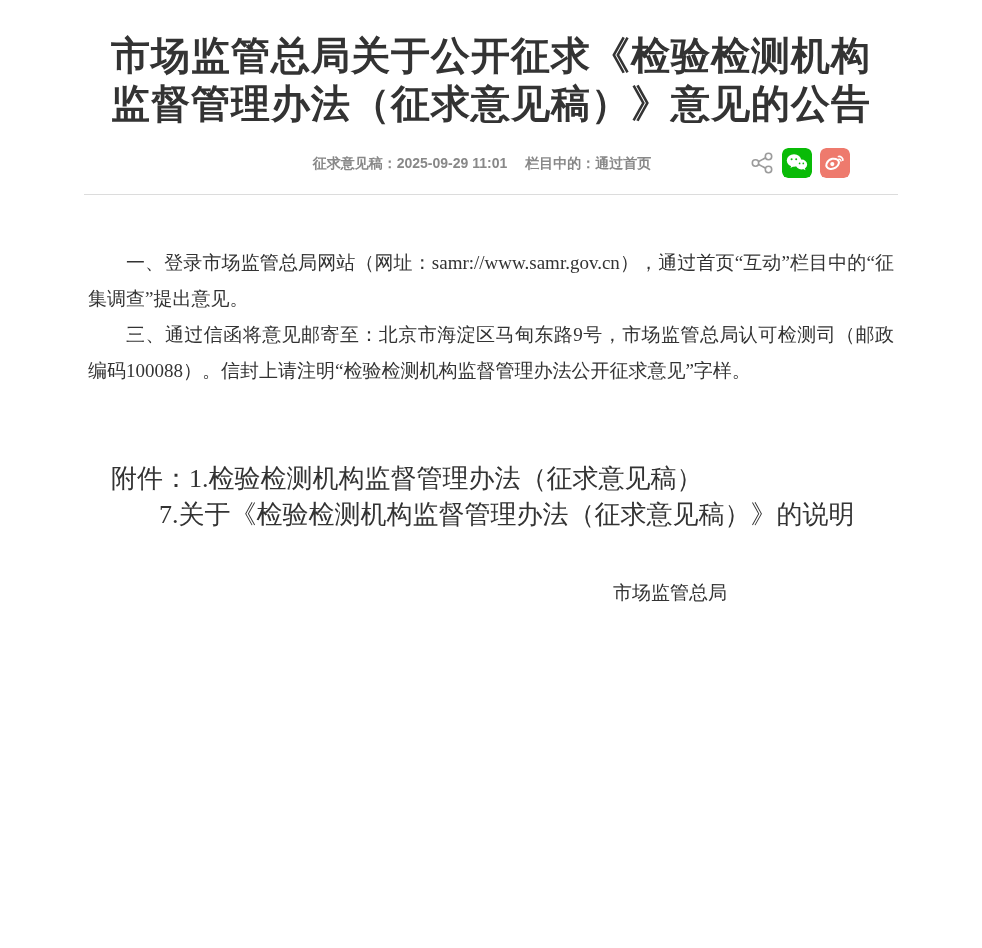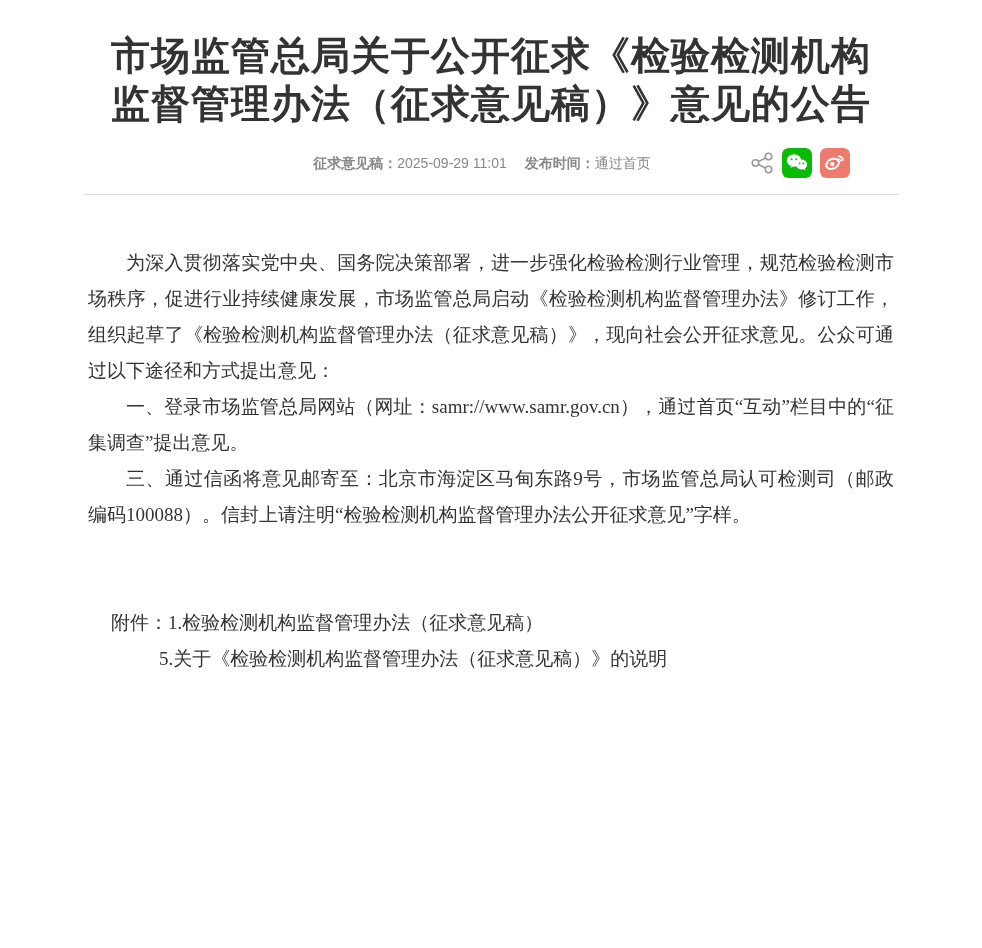--- a/index.html
+++ b/index.html
@@ -31,21 +31,21 @@
   }
   .meta-text {
     position: absolute;
     left: 0; right: 0;
     text-align: center;
     line-height: 30px;
     font-size: 14px;
     color: #888888;
     font-weight: 700;
   }
-  .meta-text .val { font-weight: 400; margin-right: 18px; color: #888888; }
+  .meta-text .val { font-weight: 700; margin-right: 18px; color: #888888; }
   .share-bar {
     position: absolute;
     right: 48px;
     top: 0;
     display: flex;
     align-items: center;
     gap: 8px;
     height: 30px;
   }
   .share-glyph { width: 24px; height: 24px; cursor: pointer; }
@@ -69,21 +69,21 @@
   }
   .article p {
     margin: 0;
     line-height: 36px;
     text-indent: 2em;
     text-align: justify;
   }
   .attachments {
     margin-top: 72px;
     font-family: "Liberation Serif", "DejaVu Serif", serif;
-    font-size: 19px;
+    font-size: 26px;
     color: #333333;
   }
   .attach-row { margin: 0; line-height: 36px; padding-left: 75px; }
   .attach-row.first { padding-left: 27px; }
   .attach-item { cursor: pointer; }
   .signature {
     margin-top: 40px;
     padding-left: 529px;
     font-family: "Liberation Serif", "DejaVu Serif", serif;
     font-size: 19px;
@@ -95,21 +95,21 @@
 </style>
 </head>
 <body>
 
 <div class="page">
 
   <h1 class="doc-title">市场监管总局关于公开征求《检验检测机构监督管理办法（征求意见稿）》意见的公告</h1>
 
   <div class="meta-row">
     <div class="meta-text">
-      <span>征求意见稿：</span><span class="val">2025-09-29 11:01</span><span>发布时间：</span><span class="val">通过首页</span>
+      <span>征求意见稿：</span><span class="val">2025-09-29 11:01</span><span>栏目中的：</span><span class="val">通过首页</span>
     </div>
     <div class="share-bar">
       <svg class="share-glyph" viewBox="0 0 24 24">
         <g stroke="#9b9b9b" stroke-width="1.6" fill="#ffffff">
           <line x1="6" y1="12" x2="18" y2="5.5"></line>
           <line x1="6" y1="12" x2="18" y2="18.5"></line>
           <circle cx="18.5" cy="5.5" r="3.2"></circle>
           <circle cx="18.5" cy="18.5" r="3.2"></circle>
           <circle cx="5.5" cy="12" r="3.2"></circle>
         </g>
@@ -131,26 +131,26 @@
         <circle cx="12.3" cy="16.1" r="2.1" fill="#ffffff"></circle>
         <path d="M18.5 8.5 C20.8 8.1 23 9.9 22.9 12.2" fill="none" stroke="#ffffff" stroke-width="1.7" stroke-linecap="round"></path>
         <path d="M18.9 11.3 C20 11.1 21 12 21 13.1" fill="none" stroke="#ffffff" stroke-width="1.5" stroke-linecap="round"></path>
       </svg>
     </div>
   </div>
 
   <hr class="divider">
 
   <div class="article">
-    <p>为深入贯彻落实党中央、国务院决策部署，进一步强化检验检测行业管理，规范检验检测市场秩序，促进行业持续健康发展，市场监管总局启动《检验检测机构监督管理办法》修订工作，组织起草了《检验检测机构监督管理办法（征求意见稿）》，现向社会公开征求意见。公众可通过以下途径和方式提出意见：</p>
     <p>一、登录市场监管总局网站（网址：samr://www.samr.gov.cn），通过首页“互动”栏目中的“征集调查”提出意见。</p>
     <p>三、通过信函将意见邮寄至：北京市海淀区马甸东路9号，市场监管总局认可检测司（邮政编码100088）。信封上请注明“检验检测机构监督管理办法公开征求意见”字样。</p>
   </div>
 
   <div class="attachments">
     <p class="attach-row first"><span>附件：</span><span class="attach-item">1.检验检测机构监督管理办法（征求意见稿）</span></p>
-    <p class="attach-row"><span class="attach-item">5.关于《检验检测机构监督管理办法（征求意见稿）》的说明</span></p>
+    <p class="attach-row"><span class="attach-item">7.关于《检验检测机构监督管理办法（征求意见稿）》的说明</span></p>
   </div>
 
   <div class="signature">
+    <div>市场监管总局</div>
   </div>
 
 </div>
 
 </body></html>

